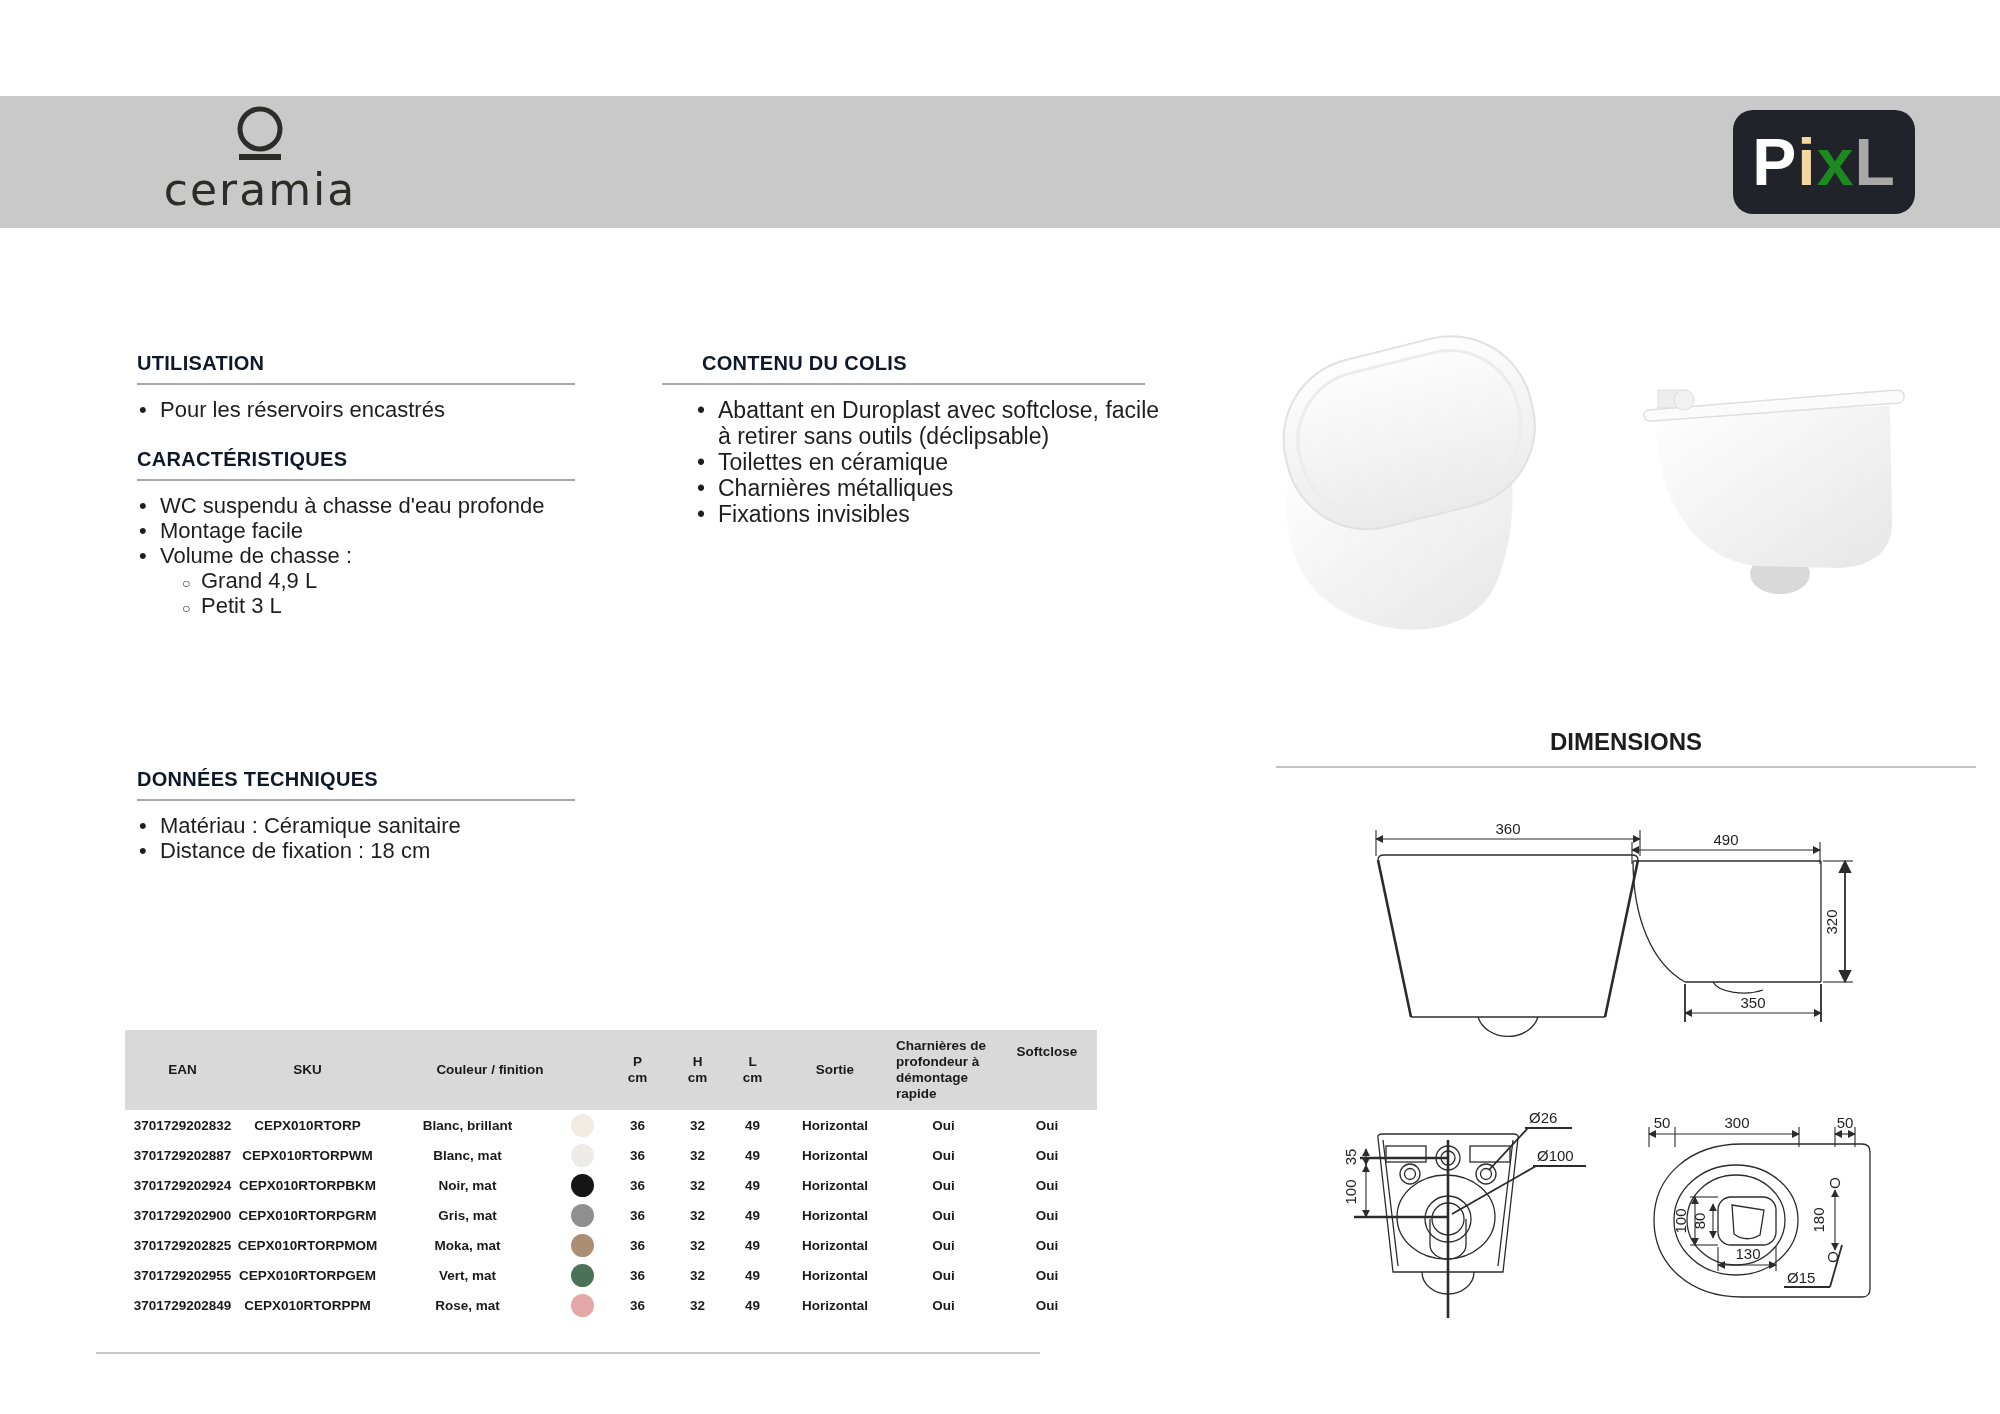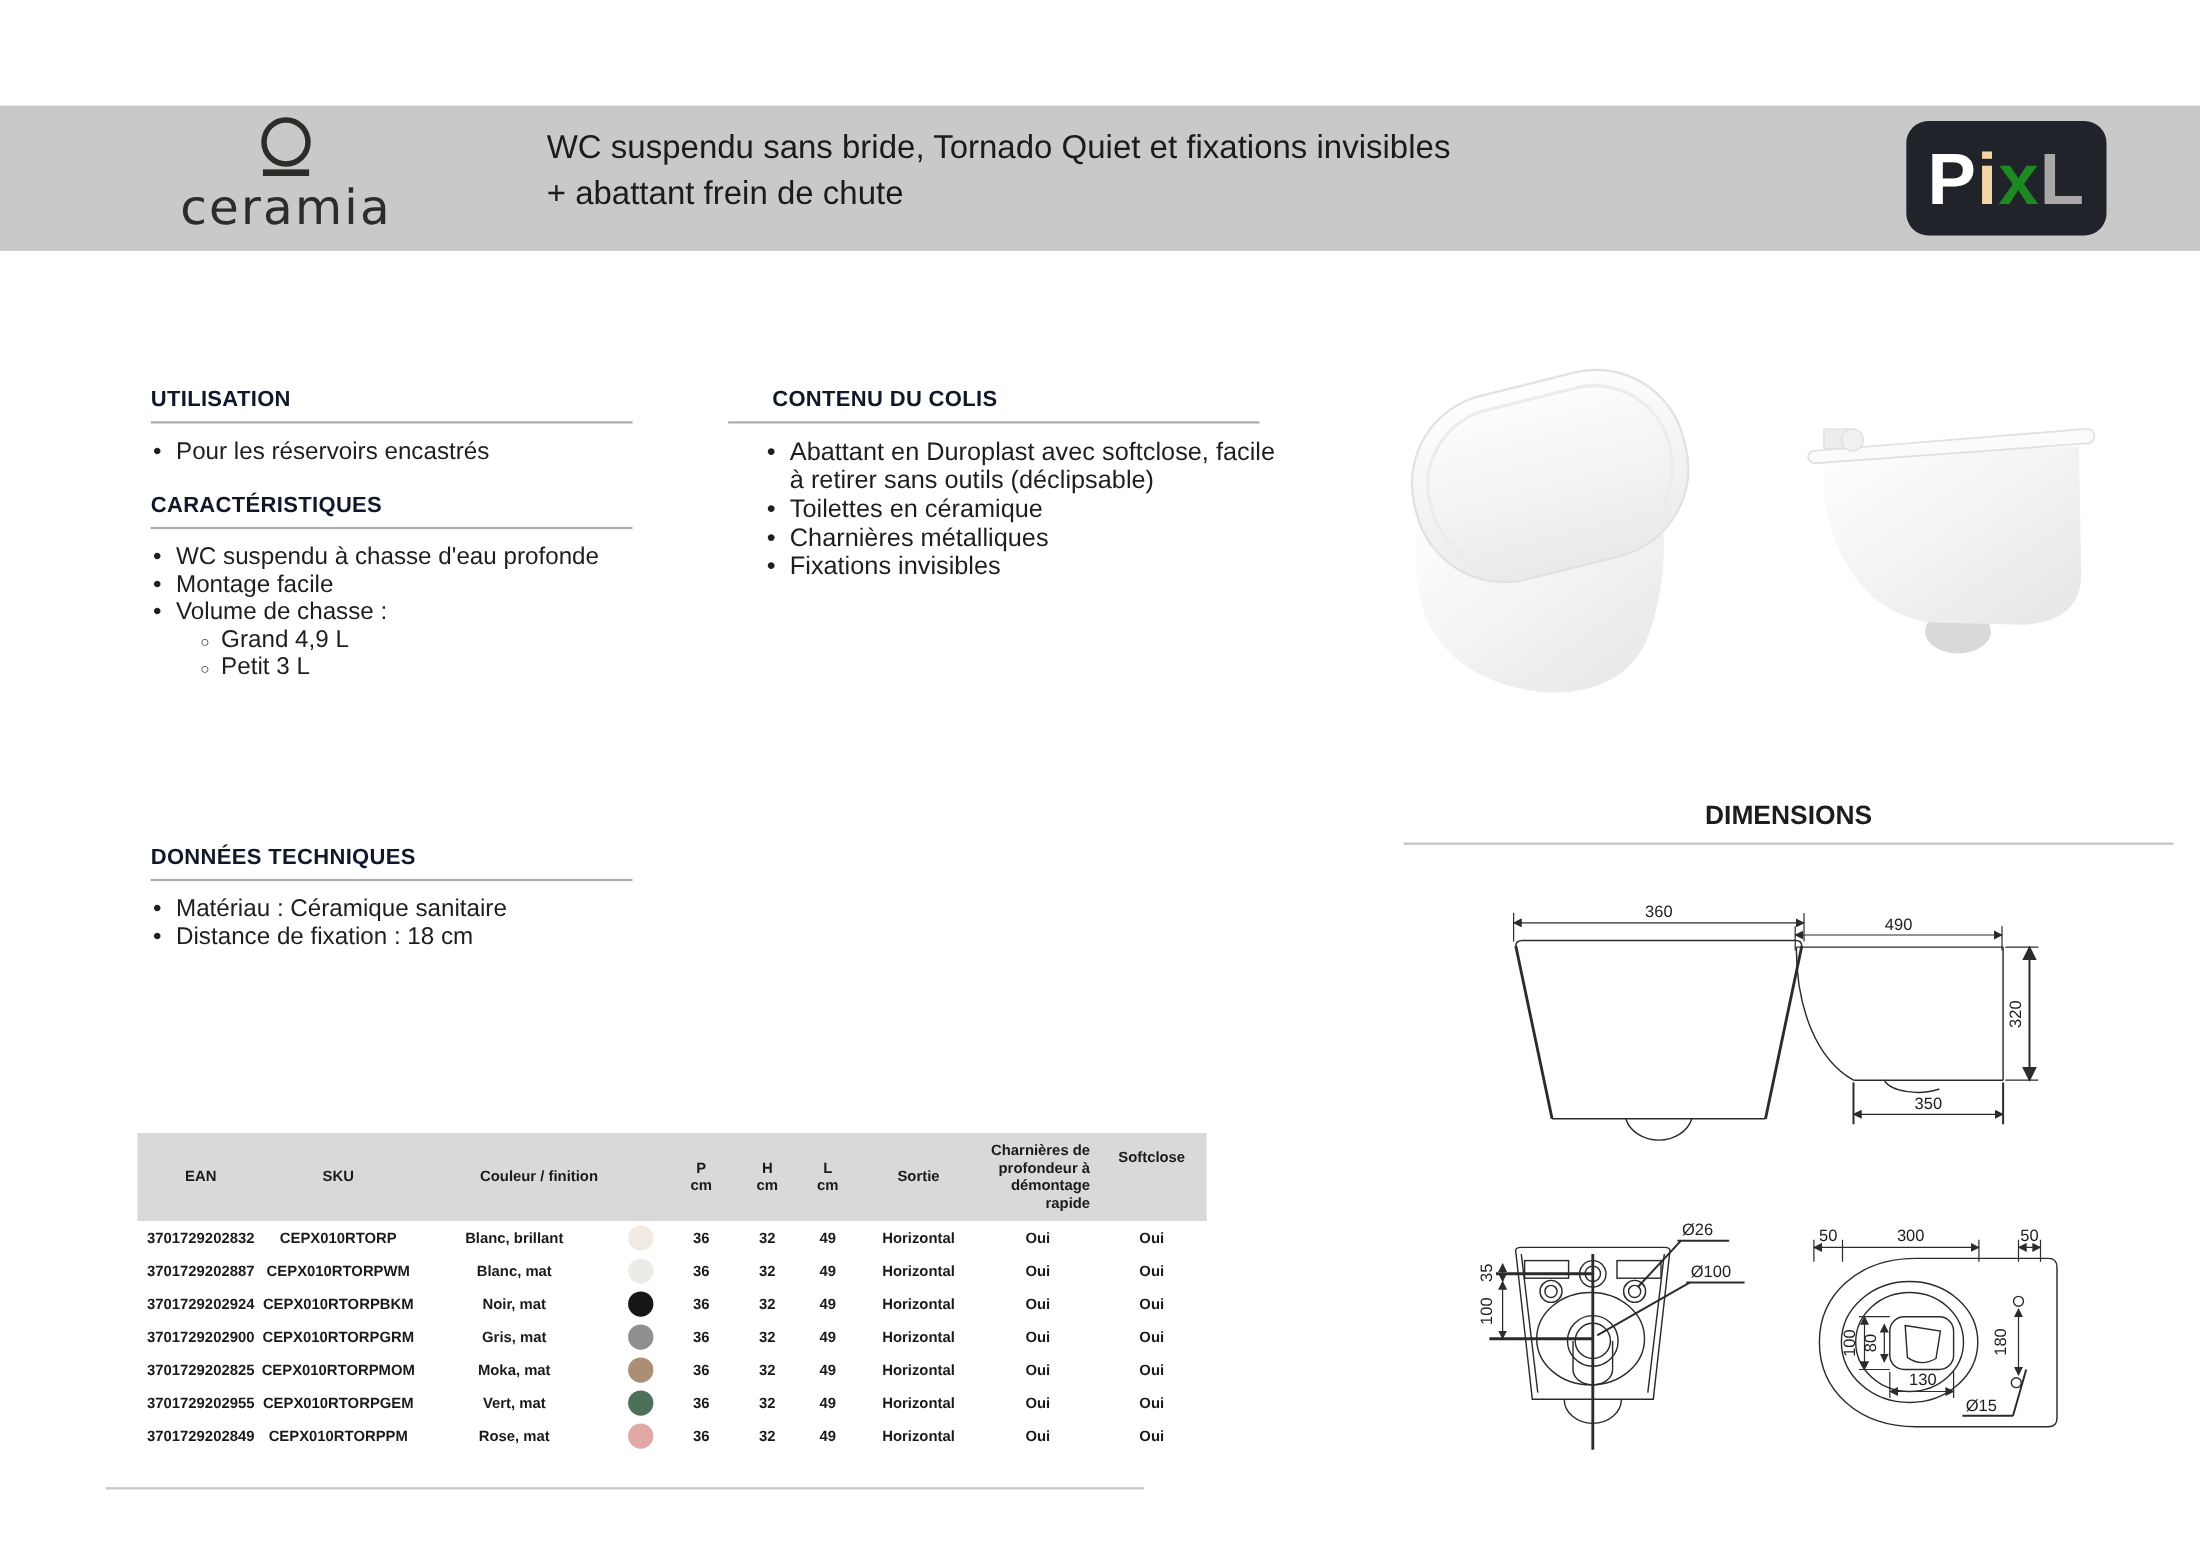--- a/index.html
+++ b/index.html
@@ -39,21 +39,21 @@
   .thin{stroke:#2b2b2b;stroke-width:1.3;fill:none;}
   .thick{stroke:#2b2b2b;stroke-width:2.6;fill:none;}
   .med{stroke:#2b2b2b;stroke-width:1.8;fill:none;}
   .dim{stroke:#2b2b2b;stroke-width:1.1;fill:none;}
 
   
   .spec-table{position:absolute;left:125px;top:1030px;width:972px;font-weight:bold;}
   .thead,.trow{display:grid;grid-template-columns:115px 135px 185px 45px 65px 55px 55px 110px 107px 100px;}
   .thead{background:#d9d9d9;height:80px;}
   .th{display:flex;flex-direction:column;align-items:center;justify-content:center;
-      font-size:13.5px;line-height:16px;text-align:right;color:#1a1a1a;}
+      font-size:13.5px;line-height:16px;text-align:left;color:#1a1a1a;}
   .th-couleur{grid-column:3 / span 2;}
   .trow{height:30px;}
   .td{display:flex;align-items:center;justify-content:center;font-size:13.5px;color:#1a1a1a;text-align:center;}
   .swatch{width:23px;height:23px;border-radius:50%;display:inline-block;}
   .bottom-rule{position:absolute;left:96px;top:1352px;width:944px;height:2px;background:#c6c6c6;}
 </style>
 </head>
 <body>
 
 <div class="page">
@@ -63,24 +63,20 @@
       <svg width="64" height="64" viewBox="0 0 64 64">
         <defs>
           <marker id="ah" viewBox="0 0 10 10" refX="9" refY="5" markerWidth="7.5" markerHeight="7.5" orient="auto-start-reverse">
             <path d="M0,0 L10,5 L0,10 Z" fill="#2b2b2b"></path>
           </marker>
         </defs>
         <circle cx="32" cy="27" r="20" fill="none" stroke="#2c2c28" stroke-width="5"></circle>
         <rect x="11" y="52" width="42" height="6" fill="#2c2c28"></rect>
       </svg>
       <div class="brand-name">ceramia</div>
-    </div>
-    <div class="title">
-      <div>WC suspendu sans bride, Tornado Quiet et fixations invisibles</div>
-      <div>+ abattant frein de chute</div>
     </div>
     <div class="pixl" style="background: rgb(32, 35, 42);">
       <span style="color: rgb(255, 255, 255);">P</span>
       <span style="color: rgb(244, 214, 163);"><span>i</span><span class="px-dot" style="background: rgb(239, 111, 163);"></span></span>
       <span style="color: rgb(29, 138, 33);">x</span>
       <span style="color: rgb(168, 168, 168);">L</span>
     </div>
   </div>
 
   <div class="sec" id="sec-utilisation" style="left:137px;top:352px;width:490px;">

